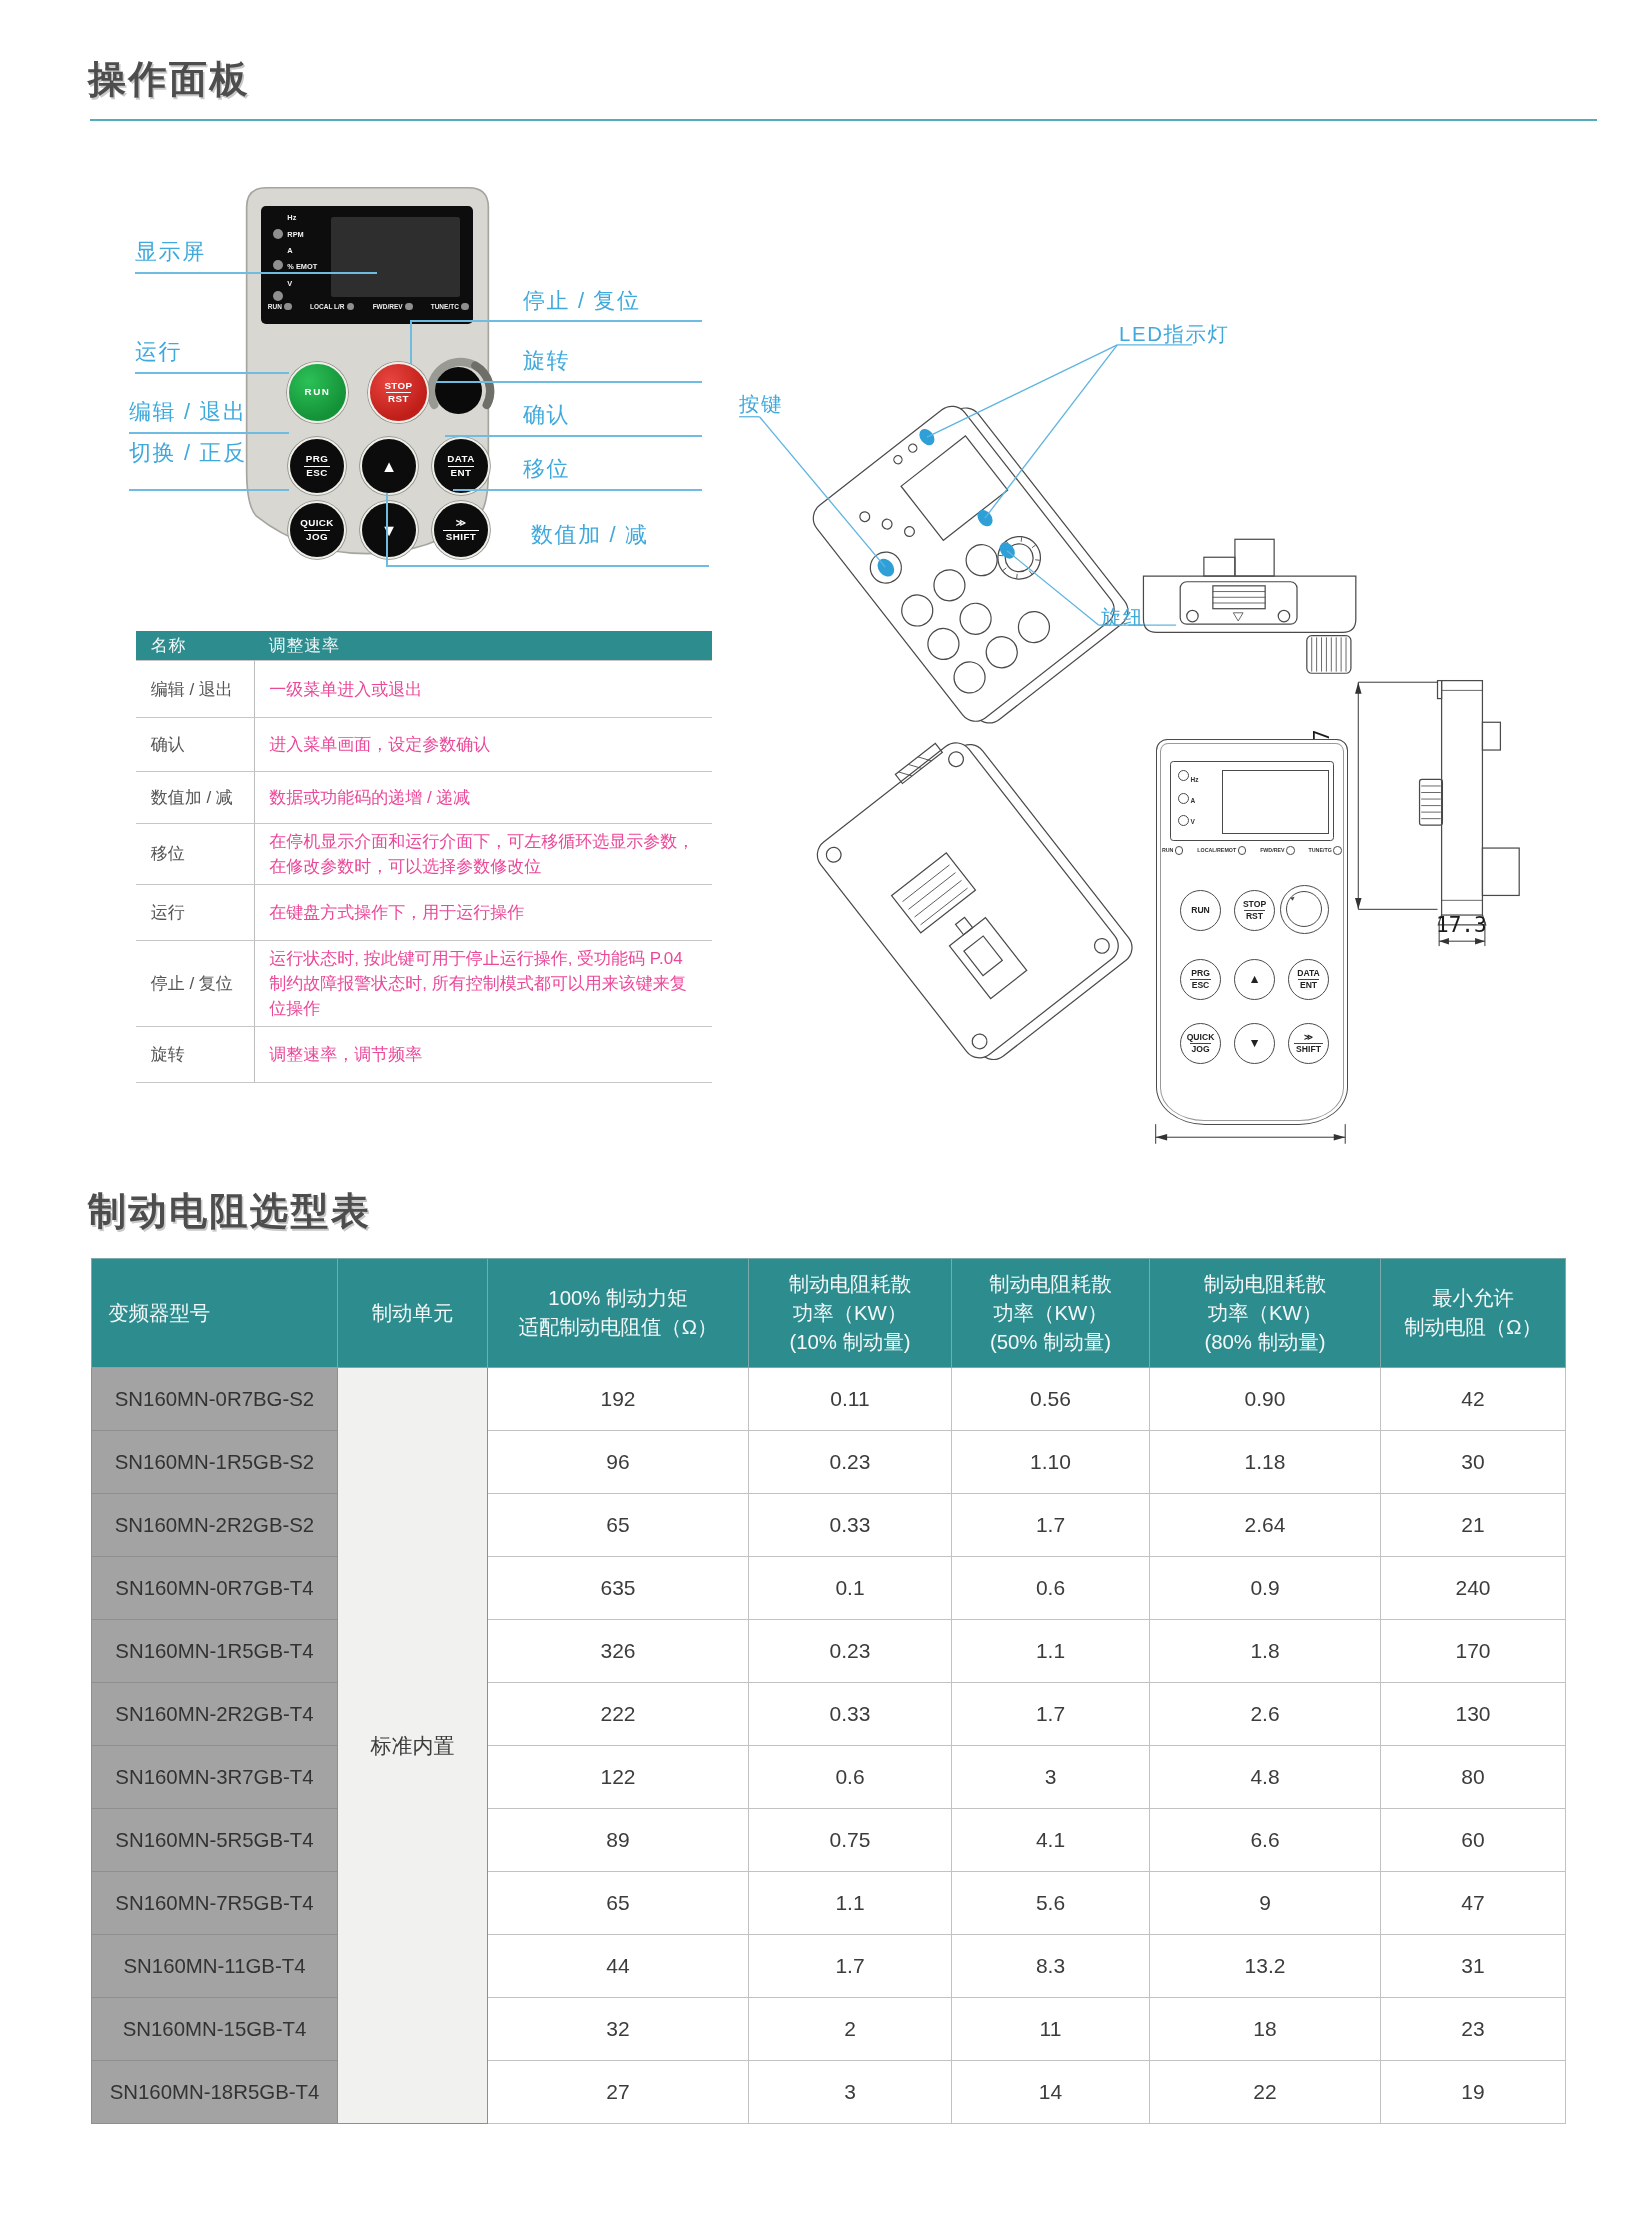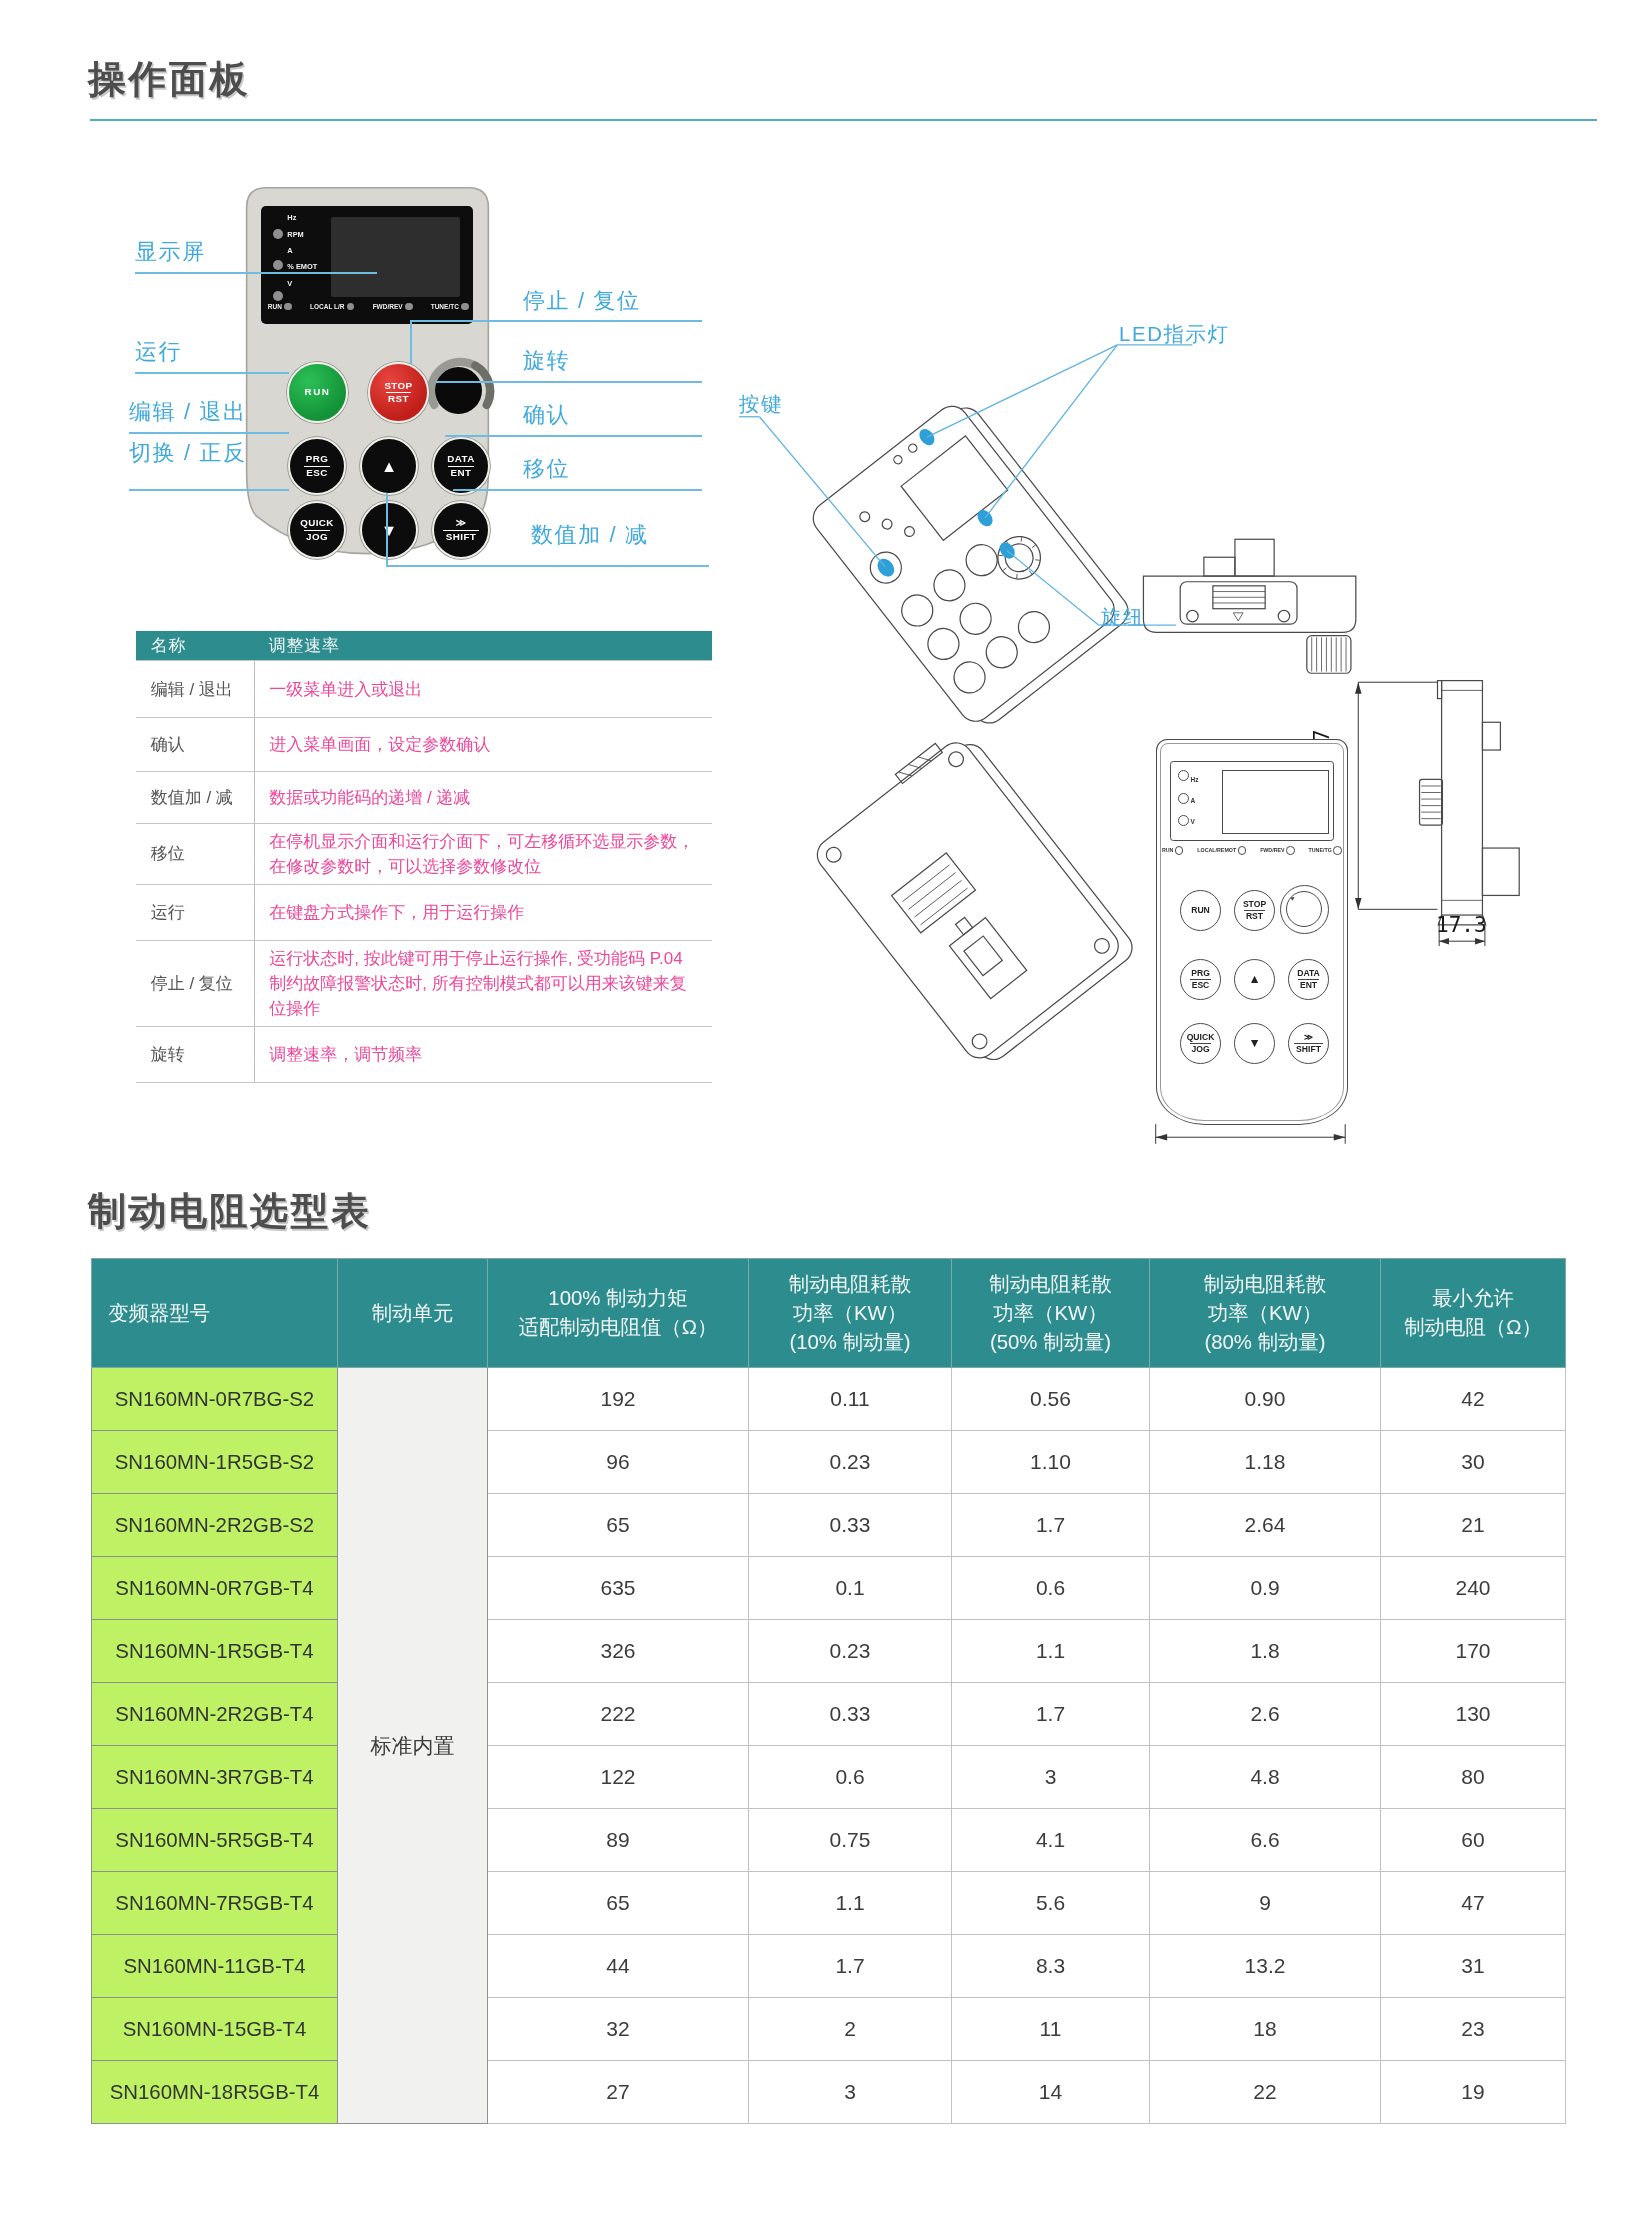--- a/index.html
+++ b/index.html
@@ -52,21 +52,21 @@
   .note{position:absolute;left:856px;top:1091px;font-size:22px;font-weight:bold;color:#a3241c;letter-spacing:0.8px;}
 
   
   .rtable{position:absolute;left:91px;top:1258px;border-collapse:collapse;table-layout:fixed;}
   .rtable th{background:#2c8c8e;color:#f4f8f8;font-size:20.4px;font-weight:normal;height:106px;
              text-align:center;vertical-align:middle;white-space:pre-line;line-height:29px;
              border:0.8px solid #7ea9aa;}
   .rtable th.h1{text-align:left;padding-left:16.3px;}
   .rtable td{height:60px;text-align:center;vertical-align:middle;font-size:21px;color:#3c3c3c;
              border:0.8px solid #c2c2c2;background:#fff;}
-  .rtable td.model{background:#bef264;font-size:20.4px;border:0.8px solid #8f8f8f;color:#333;}
+  .rtable td.model{background:#a3a3a3;font-size:20.4px;border:0.8px solid #8f8f8f;color:#333;}
   .rtable td.bunit{background:#f1f1ef;border:0.8px solid #8f8f8f;font-size:21px;color:#3c3c3c;}
 
   
   .dia{position:absolute;left:735px;top:294px;width:910px;height:899px;}
   .ln{fill:none;stroke:#4a4a4a;stroke-width:1.5;}
   .lnf{fill:#ffffff;stroke:#4a4a4a;stroke-width:1.5;}
   .thin{fill:none;stroke:#4a4a4a;stroke-width:1;}
   .blue{fill:#2f9fd8;stroke:none;}
   .bl{fill:none;stroke:#5fb4e0;stroke-width:1.6;}
   .dim{fill:none;stroke:#333;stroke-width:1.2;}

